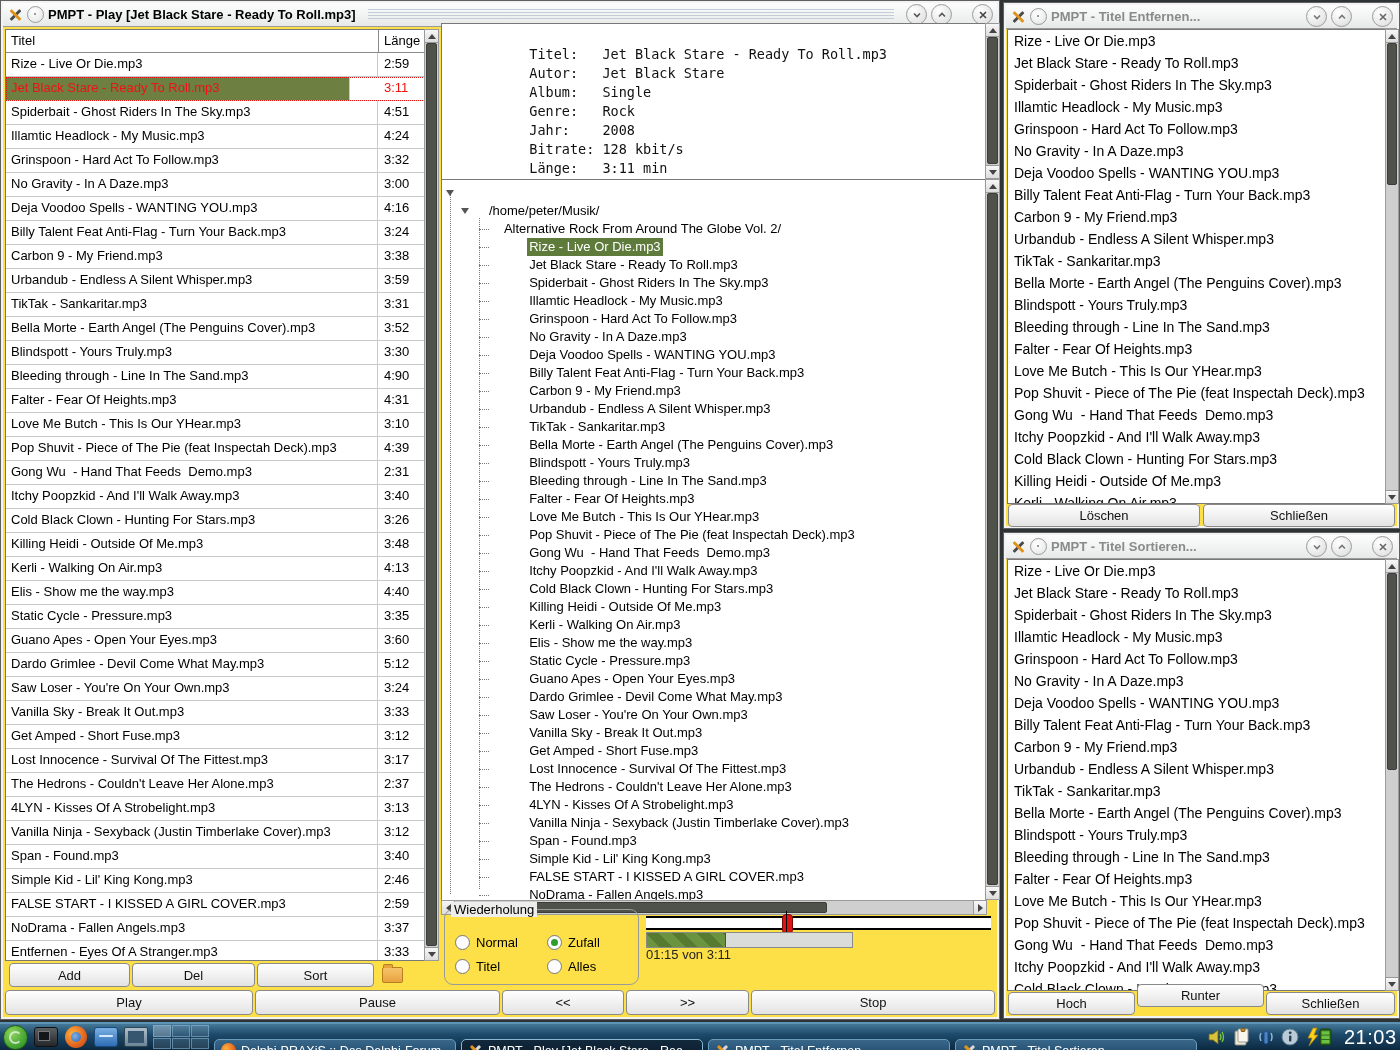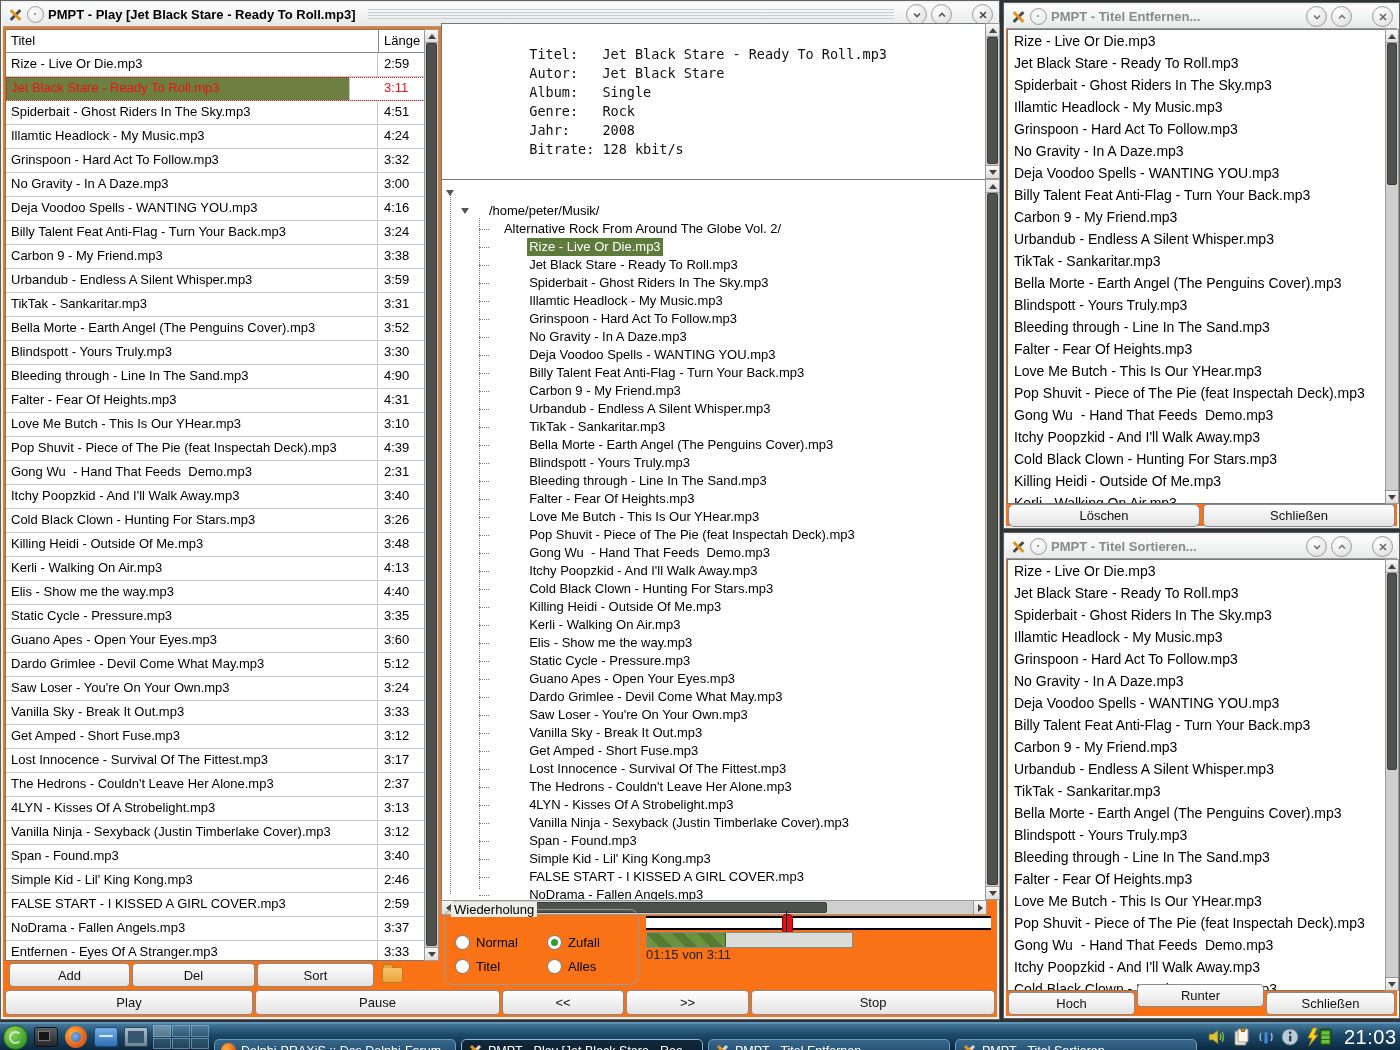--- a/index.html
+++ b/index.html
@@ -1,21 +1,21 @@
 <!DOCTYPE html>
 <html><head>
 <meta charset="utf-8">
 <style>
   html,body{margin:0;padding:0;}
   body{width:1400px;height:1050px;background:#2e3436;overflow:hidden;
        font-family:"Liberation Sans",sans-serif;-webkit-font-smoothing:antialiased;}
   .desktop{position:absolute;inset:0;}
 
   
-  .window{position:absolute;background:#f97316;border:1px solid #5f5f5f;
+  .window{position:absolute;background:#fde047;border:1px solid #5f5f5f;
           box-shadow:inset 0 0 0 2px #f2f3f2;}
   .titlebar{position:absolute;left:2px;right:2px;top:2px;height:23px;display:flex;align-items:center;
             gap:4px;padding:0 4px;background:linear-gradient(#fdfdfd,#e7e9e9);
             border-bottom:1px solid #9a9a9a;}
   .titlebar .title{font-size:13px;font-weight:bold;color:#000;white-space:nowrap;}
   .titlebar.inactive .title{color:#8a8a8a;}
   .deco-lines{flex:1;height:12px;margin:0 8px;
               background:repeating-linear-gradient(to bottom,#c3cdd7 0 1px,transparent 1px 3px);}
   .deco-none{flex:1;}
   .tb-btn{width:19px;height:19px;border-radius:50%;border:1px solid #9b9b9b;flex:0 0 auto;
@@ -362,20 +362,23 @@
         </div>
           <div class="info-line">
           <span class="ilbl">Genre:</span><span>Rock</span>
         </div>
           <div class="info-line">
           <span class="ilbl">Jahr:</span><span>2008</span>
         </div>
           <div class="info-line">
           <span class="ilbl">Bitrate:</span><span>128 kbit/s</span>
         </div>
+          <div class="info-line">
+          <span class="ilbl">Länge:</span><span>3:11 min</span>
+        </div>
         </div>
     </div>
     <div class="sbar v" style="left:984px;top:22px;width:13px;height:154px;">
       <span class="sarrow up"></span>
       <span class="sthumb" style="top:13px;height:125px;"></span>
       <span class="sarrow down"></span>
     </div>
 
     <div class="box tree">
       <span class="tguide" style="left:8px;top:14px;height:700px;"></span>
@@ -606,21 +609,21 @@
         <div class="drow"><span>Itchy Poopzkid - And I'll Walk Away.mp3</span></div>
         <div class="drow"><span>Cold Black Clown - Hunting For Stars.mp3</span></div>
         <div class="drow"><span>Killing Heidi - Outside Of Me.mp3</span></div>
         <div class="drow"><span>Kerli - Walking On Air.mp3</span></div>
       </div>
     <div class="sbar v" style="left:381px;top:26px;width:12px;height:473px;">
       <span class="sarrow up"></span>
       <span class="sthumb" style="top:13px;height:140px;"></span>
       <span class="sarrow down"></span>
     </div>
-    <div class="btn3d" style="left:4px;top:501px;width:190px;height:21px;border-radius:6px;">Löschen</div>
+    <div class="btn3d" style="left:4px;top:501px;width:190px;height:21px;">Löschen</div>
     <div class="btn3d" style="left:199px;top:501px;width:190px;height:21px;">Schließen</div>
   </div>
 
   <div class="window" style="left:1003px;top:532px;width:395px;height:485px;">
     <div class="titlebar inactive">
       <span class="win-icon"></span>
       <span class="menu-btn"></span>
       <span class="title">PMPT - Titel Sortieren...</span>
       <span class="deco-none"></span>
       <span class="tb-btn">

